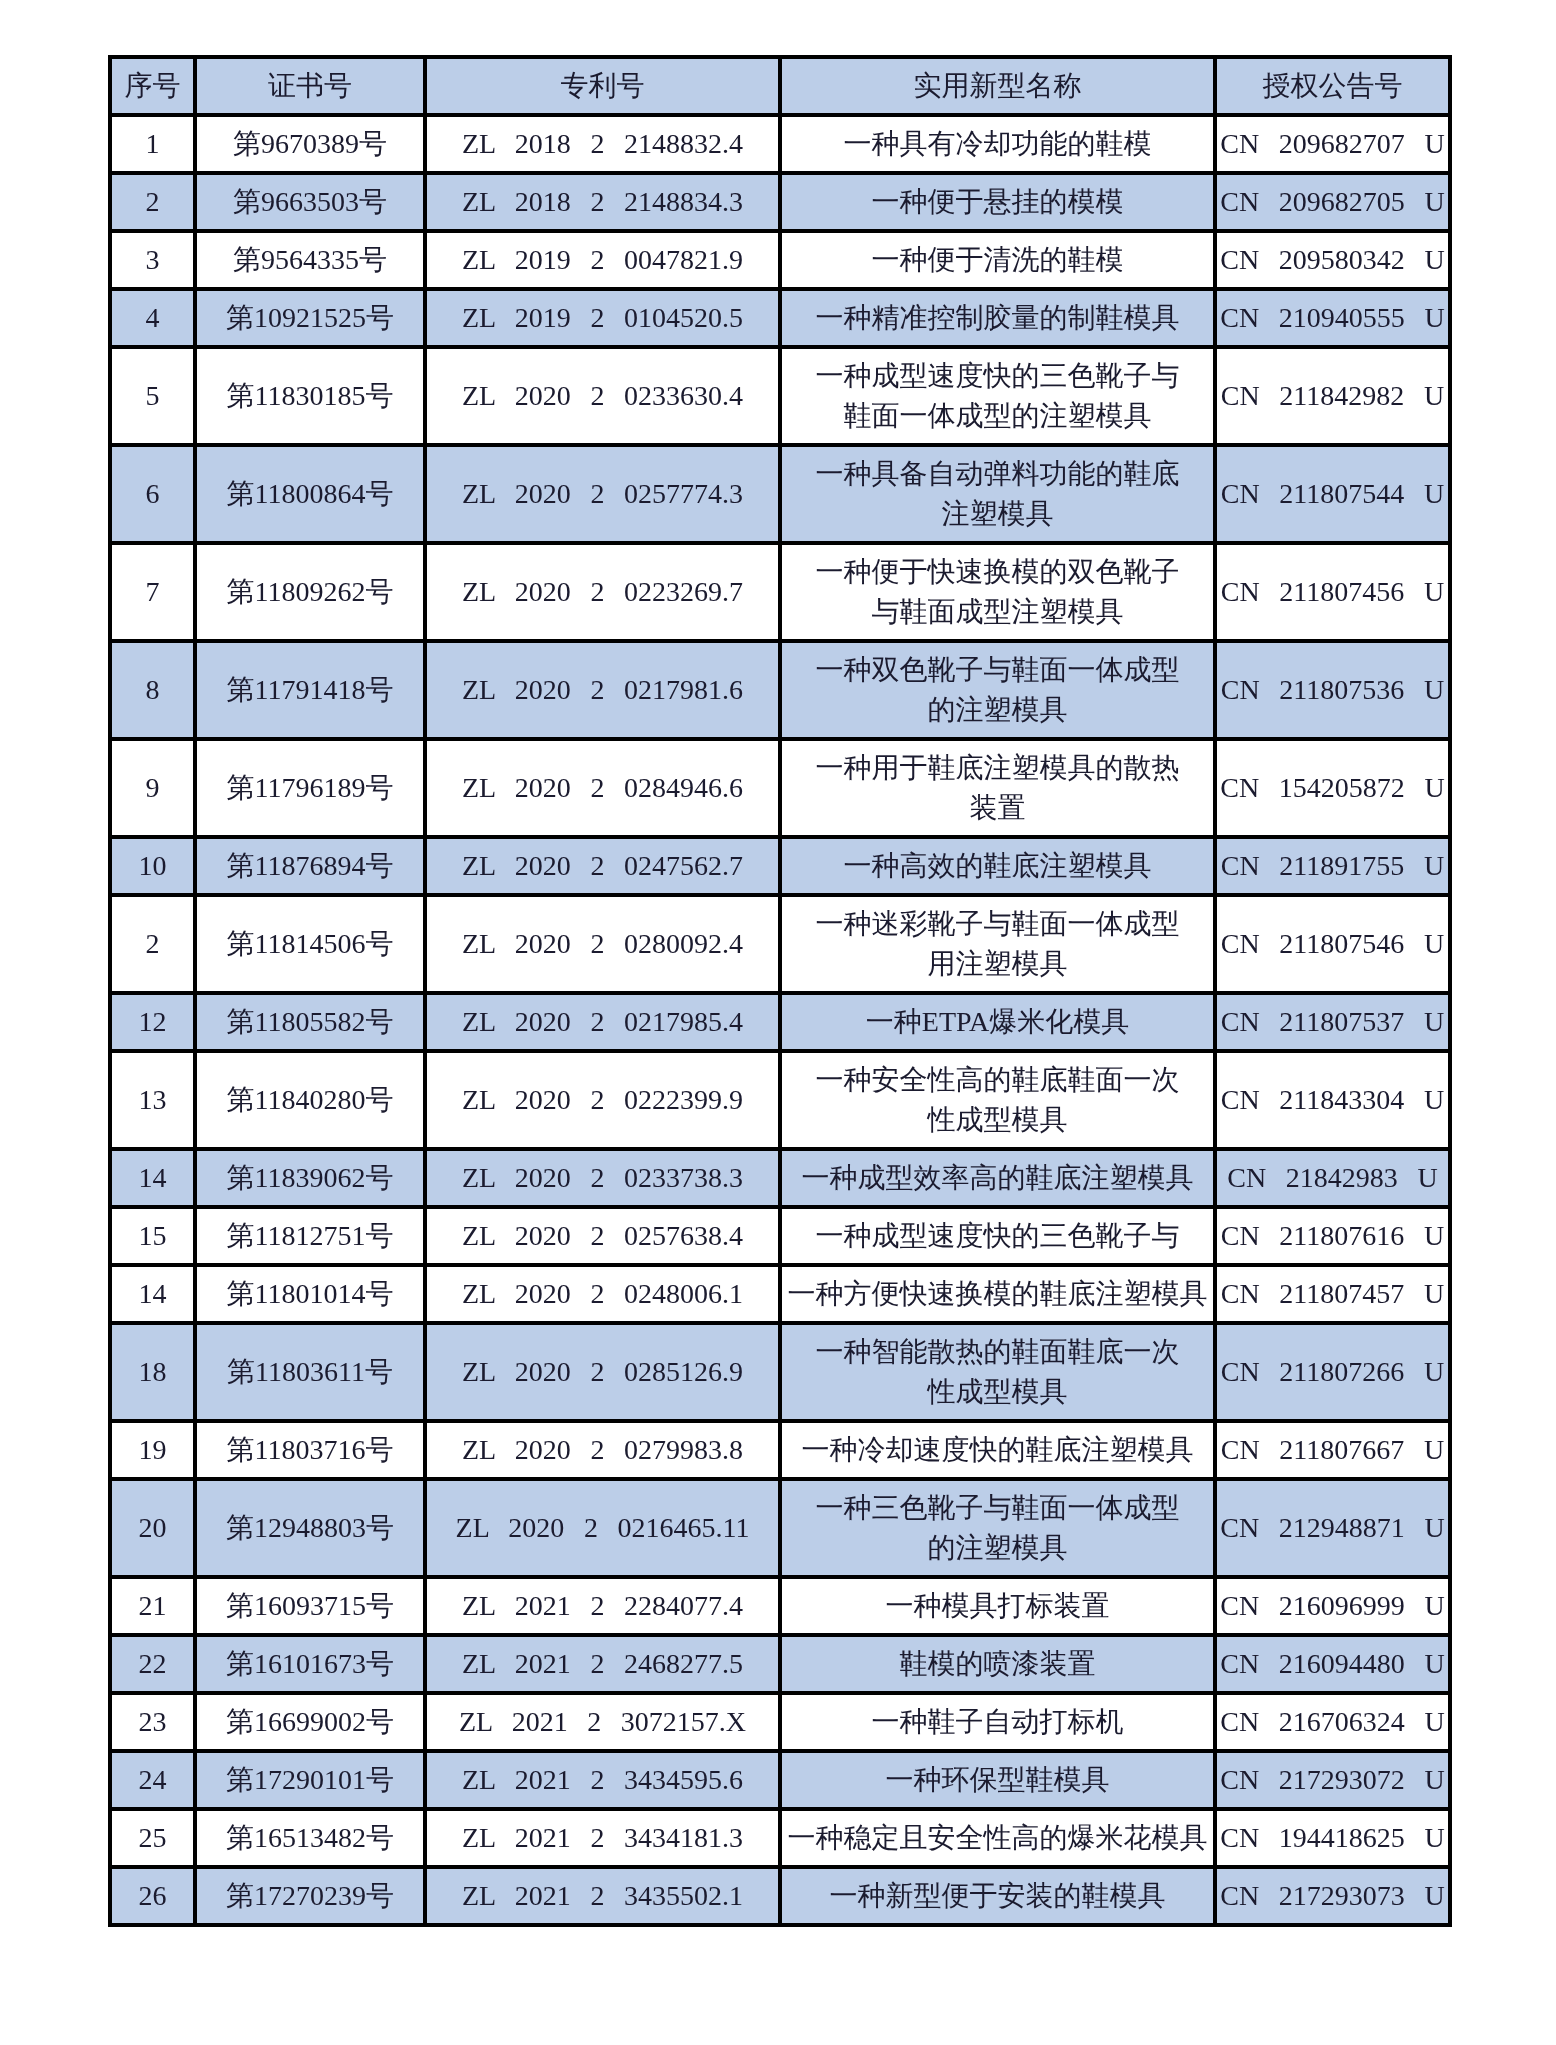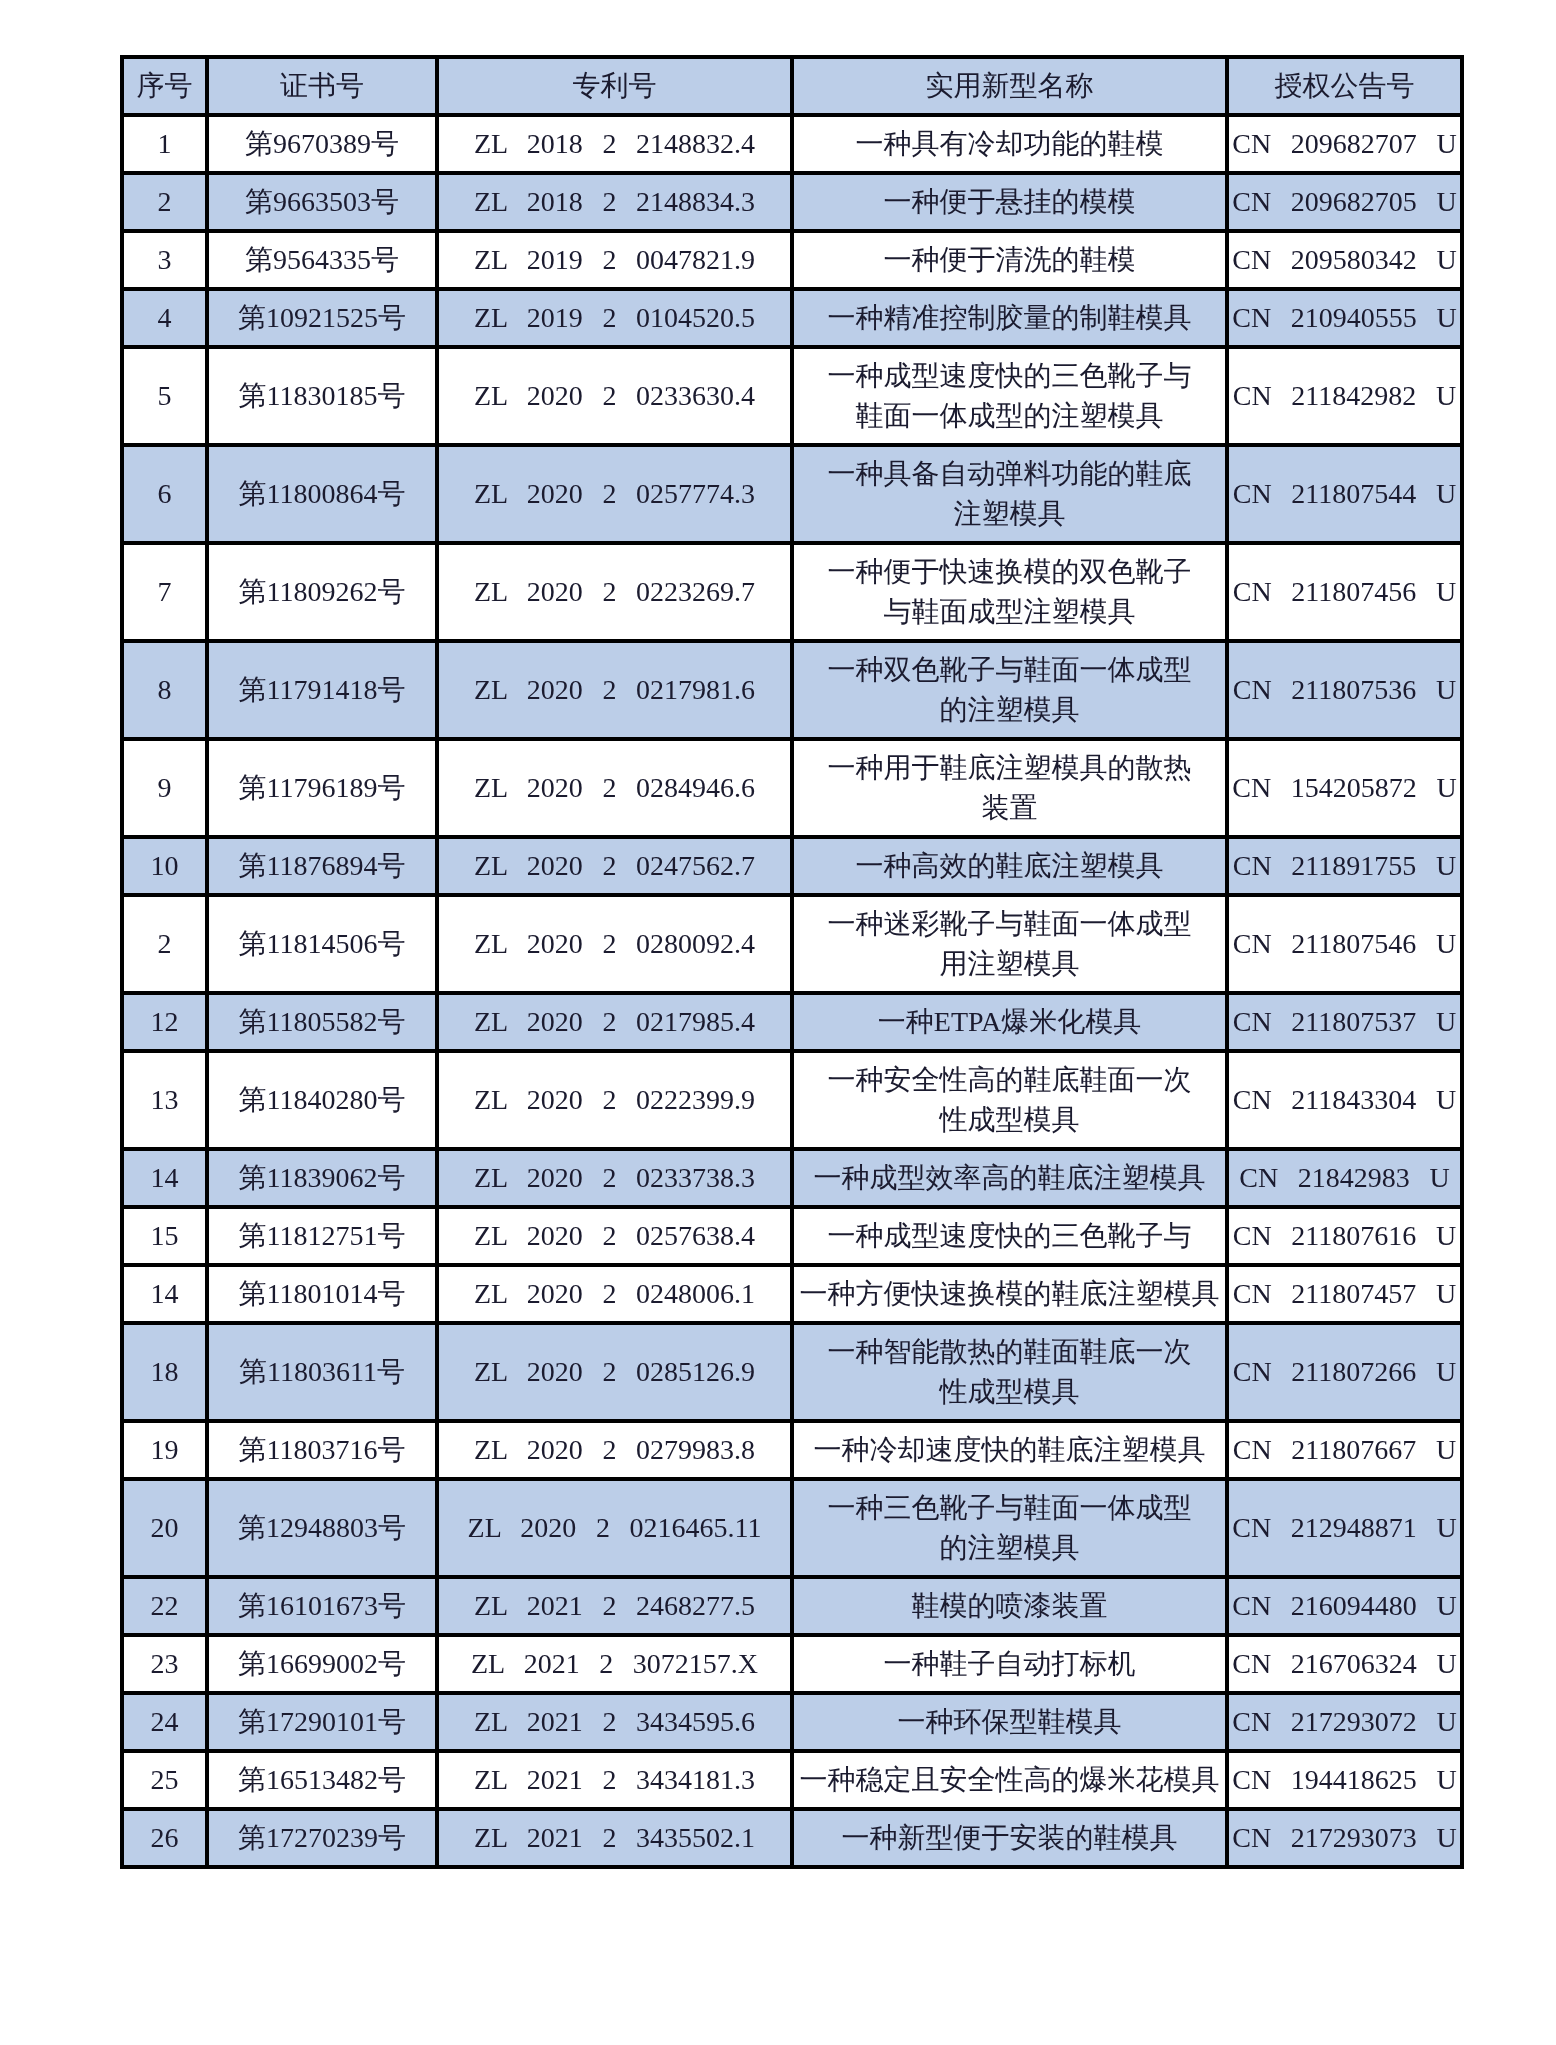--- a/index.html
+++ b/index.html
@@ -11,21 +11,21 @@
   html,body{margin:0;padding:0;}
   body{
     width:1556px;height:2045px;
     background:var(--bg);
     font-family:"Liberation Serif","DejaVu Serif",serif;
     color:var(--text);
     overflow:hidden;
   }
   .sheet{position:relative;width:1556px;height:2045px;}
   table.patents{
-    position:absolute;left:120px;top:55px;
+    position:absolute;left:108px;top:55px;
     width:1340px;
     border-collapse:collapse;
     table-layout:fixed;
     padding-left:23px;
   }
   table.patents th,
   table.patents td{
     border:4px solid var(--border);
     text-align:center;
     vertical-align:middle;
@@ -200,20 +200,27 @@
     <td class="c-pub">CN 211807667 U</td>
   </tr>
         <tr class="alt">
     <td class="c-no">20</td>
     <td class="c-cert">第12948803号</td>
     <td class="c-patent">ZL 2020 2 0216465.11</td>
     <td class="c-name">一种三色靴子与鞋面一体成型
 的注塑模具</td>
     <td class="c-pub">CN 212948871 U</td>
   </tr>
+        <tr>
+    <td class="c-no">21</td>
+    <td class="c-cert">第16093715号</td>
+    <td class="c-patent">ZL 2021 2 2284077.4</td>
+    <td class="c-name">一种模具打标装置</td>
+    <td class="c-pub">CN 216096999 U</td>
+  </tr>
         <tr class="alt">
     <td class="c-no">22</td>
     <td class="c-cert">第16101673号</td>
     <td class="c-patent">ZL 2021 2 2468277.5</td>
     <td class="c-name">鞋模的喷漆装置</td>
     <td class="c-pub">CN 216094480 U</td>
   </tr>
         <tr>
     <td class="c-no">23</td>
     <td class="c-cert">第16699002号</td>

